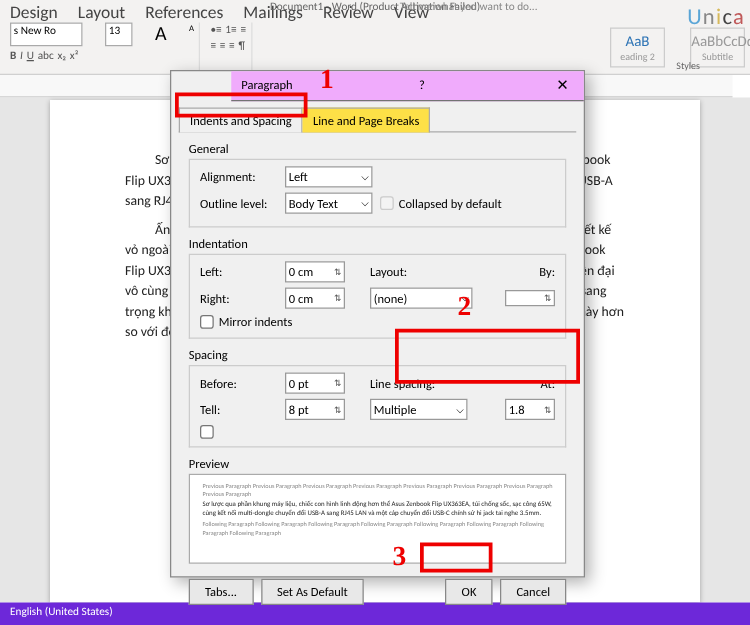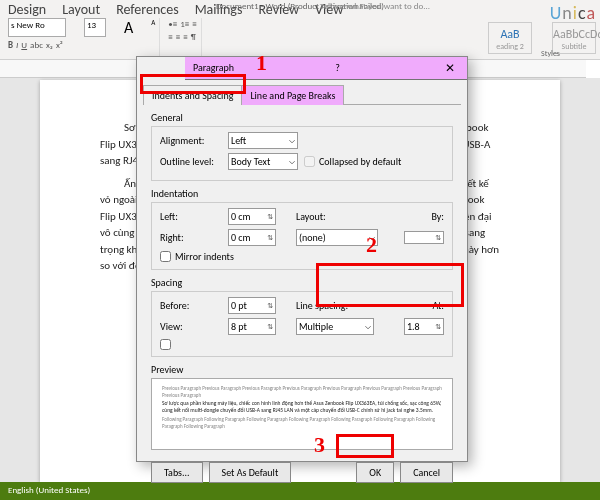--- a/index.html
+++ b/index.html
@@ -24,27 +24,27 @@
 .watermark .i { color: #d6b95a; }
 .watermark .c { color: #444; }
 .watermark .a { color: #c05a5a; }
 
 .page-area { position: absolute; top: 78px; left: 0; right: 0; bottom: 18px; background: #e6e6e6; display: flex; justify-content: center; }
 .page { background: #fff; width: 520px; margin-top: 2px; box-shadow: 0 1px 4px rgba(0,0,0,0.3); padding: 40px 60px; font-family: "Times New Roman", serif; font-size: 11px; line-height: 1.5; color: #222; }
 .page p { margin-bottom: 6px; text-indent: 24px; }
 
 .ruler { position: absolute; top: 60px; left: 0; right: 14px; height: 18px; background: #f8f8f8; border-bottom: 1px solid #ccc; }
 
-.statusbar { position: absolute; bottom: 0; left: 0; right: 0; height: 18px; background: #4d7c0f; color: #fff; font-size: 9px; padding: 2px 8px; }
+.statusbar { position: absolute; bottom: 0; left: 0; right: 0; height: 18px; background: #6d28d9; color: #fff; font-size: 9px; padding: 2px 8px; }
 
 .dialog { position: absolute; top: 56px; left: 136px; width: 332px; height: 406px; background: #f0f0f0; border: 1px solid #888; box-shadow: 4px 4px 12px rgba(0,0,0,0.3); font-size: 10px; }
 .dlg-title { display: flex; justify-content: space-between; padding: 4px 8px; background: #f0abfc; border-bottom: 1px solid #737373; margin-left: 48px; }
 .dlg-close { font-size: 12px; cursor: pointer; padding: 0 4px; }
 .dlg-tabs { display: flex; border-bottom: 1px solid #aaa; margin: 4px 6px 0; }
-.dlg-tab { padding: 3px 8px; background: #f0abfc; border: 1px solid #aaa; border-bottom: none; position: relative; top: 1px; font-size: 10px; }
+.dlg-tab { padding: 3px 8px; background: #fde047; border: 1px solid #aaa; border-bottom: none; position: relative; top: 1px; font-size: 10px; }
 .dlg-tab.active { background: #f0f0f0; }
 .dlg-body { padding: 6px 14px; }
 .section-label { font-size: 10px; margin-bottom: 2px; }
 .section-box { border: 1px solid #ccc; border-top: none; padding: 6px 8px; margin-bottom: 6px; position: relative; }
 .section-box::before { content: ""; position: absolute; top: 0; left: 0; right: 0; border-top: 1px solid #ccc; }
 .row { display: flex; align-items: center; gap: 6px; margin-bottom: 4px; }
 .lbl { width: 62px; font-size: 10px; }
 .lbl2 { width: 70px; font-size: 10px; }
 .sel, .spin { border: 1px solid #999; background: #fff; font-size: 10px; padding: 1px 2px; }
 .sel { display: inline-flex; align-items: center; justify-content: space-between; }
@@ -185,21 +185,21 @@
 
     <div class="section-label">Spacing</div>
     <div class="section-box">
       <div class="row">
         <span class="lbl">Before:</span>
         <span class="spin">0 pt</span>
         <span class="lbl2" style="margin-left:14px">Line spacing:</span>
         <span style="margin-left:auto;font-size:10px">At:</span>
       </div>
       <div class="row">
-        <span class="lbl">View:</span>
+        <span class="lbl">Tell:</span>
         <span class="spin">8 pt</span>
         <span class="sel" style="width:78px;margin-left:14px">Multiple</span>
         <span class="spin" style="width:40px;margin-left:auto">1.8</span>
       </div>
       <label class="chk">
           <input type="checkbox" style="">
         </label>
     </div>
 
     <div class="section-label">Preview</div>

